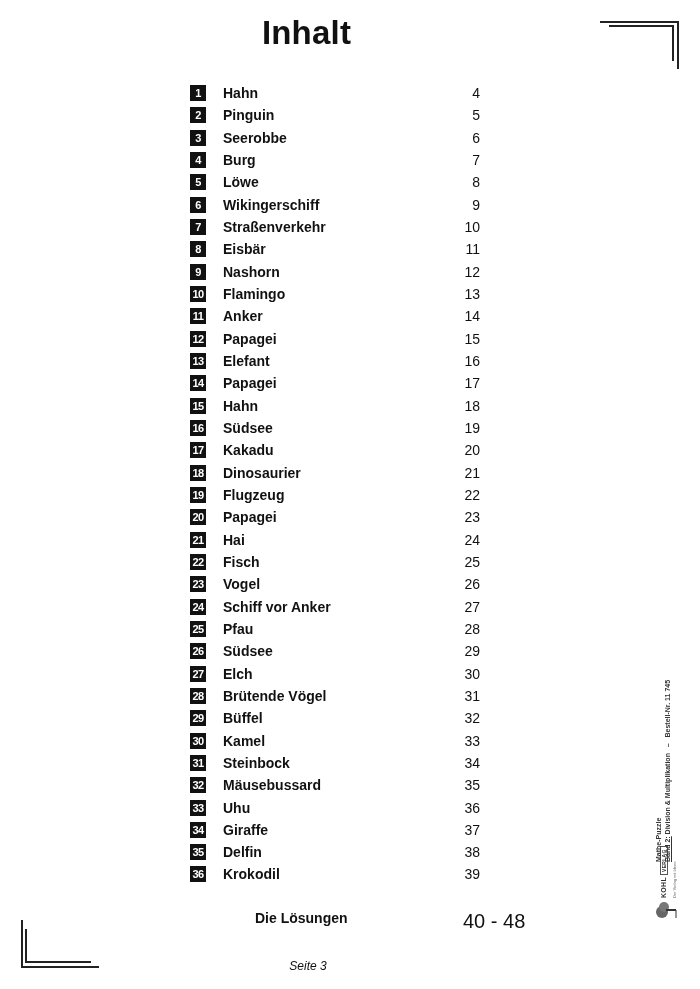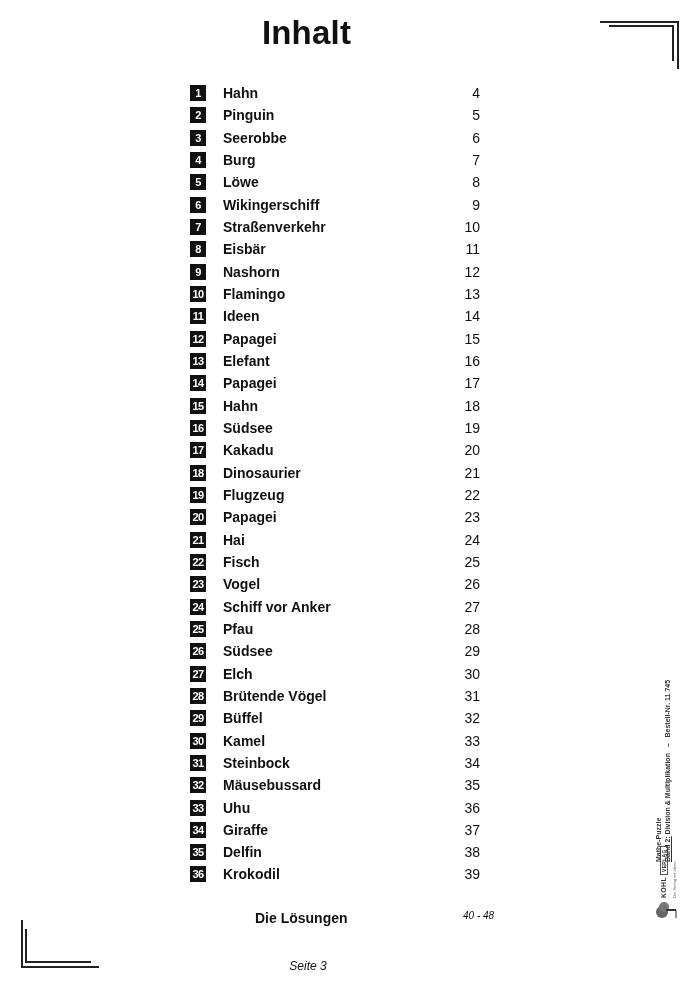--- a/index.html
+++ b/index.html
@@ -9,21 +9,21 @@
            font-size: 33px; font-weight: bold; letter-spacing: 0.2px; }
   .corner-line { position: absolute; background: #222; }
   .toc { position: absolute; left: 190px; top: 84px; width: 330px; }
   .row { position: relative; height: 22.34px; }
   .num { position: absolute; left: 0; top: 1px; width: 16px; height: 16px; background: #111;
          color: #fff; font-size: 11px; font-weight: bold; text-align: center; line-height: 16px;
          letter-spacing: -0.5px; }
   .label { position: absolute; left: 33px; top: 0; font-size: 14px; font-weight: bold; line-height: 18px; }
   .page { position: absolute; right: 40px; top: 0; font-size: 14px; line-height: 18px; text-align: right; }
   .solutions { position: absolute; left: 223px; top: 910px; font-size: 14px; font-weight: bold; padding-left: 32px; }
-  .solutions-pages { position: absolute; left: 463px; top: 910px; font-size: 10px; font-style: italic; }
+  .solutions-pages { position: absolute; left: 463px; top: 910px; font-size: 20px; }
   .footer { position: absolute; top: 959px; left: 0; width: 616px; text-align: center;
             font-size: 12px; font-style: italic; }
   .side { position: absolute; left: 652px; top: 920px; width: 300px; height: 40px;
           transform-origin: 0 0; transform: rotate(-90deg); font-size: 7px; color: #333; }
   .side .logo { position: absolute; left: 0; top: 2px; width: 20px; height: 24px; }
   .side .brand { position: absolute; left: 22px; top: 8px; font-size: 7px; font-weight: bold; letter-spacing: 0.3px; }
   .side .brand-box { display: inline-block; border: 1px solid #555; padding: 0 2px; font-size: 5px; margin-left: 2px; vertical-align: middle; }
   .side .tagline { position: absolute; left: 22px; top: 20px; font-size: 4px; color: #666; }
   .side .line1 { position: absolute; left: 58px; top: 3px; font-size: 7px; font-weight: bold; }
   .side .line2 { position: absolute; left: 58px; top: 12px; font-size: 7px; font-weight: bold; white-space: nowrap; }
@@ -94,21 +94,21 @@
       <span class="label">Nashorn</span>
       <span class="page">12</span>
     </div>
     <div class="row">
       <span class="num">10</span>
       <span class="label">Flamingo</span>
       <span class="page">13</span>
     </div>
     <div class="row">
       <span class="num">11</span>
-      <span class="label">Ideen</span>
+      <span class="label">Anker</span>
       <span class="page">14</span>
     </div>
     <div class="row">
       <span class="num">12</span>
       <span class="label">Papagei</span>
       <span class="page">15</span>
     </div>
     <div class="row">
       <span class="num">13</span>
       <span class="label">Elefant</span>

